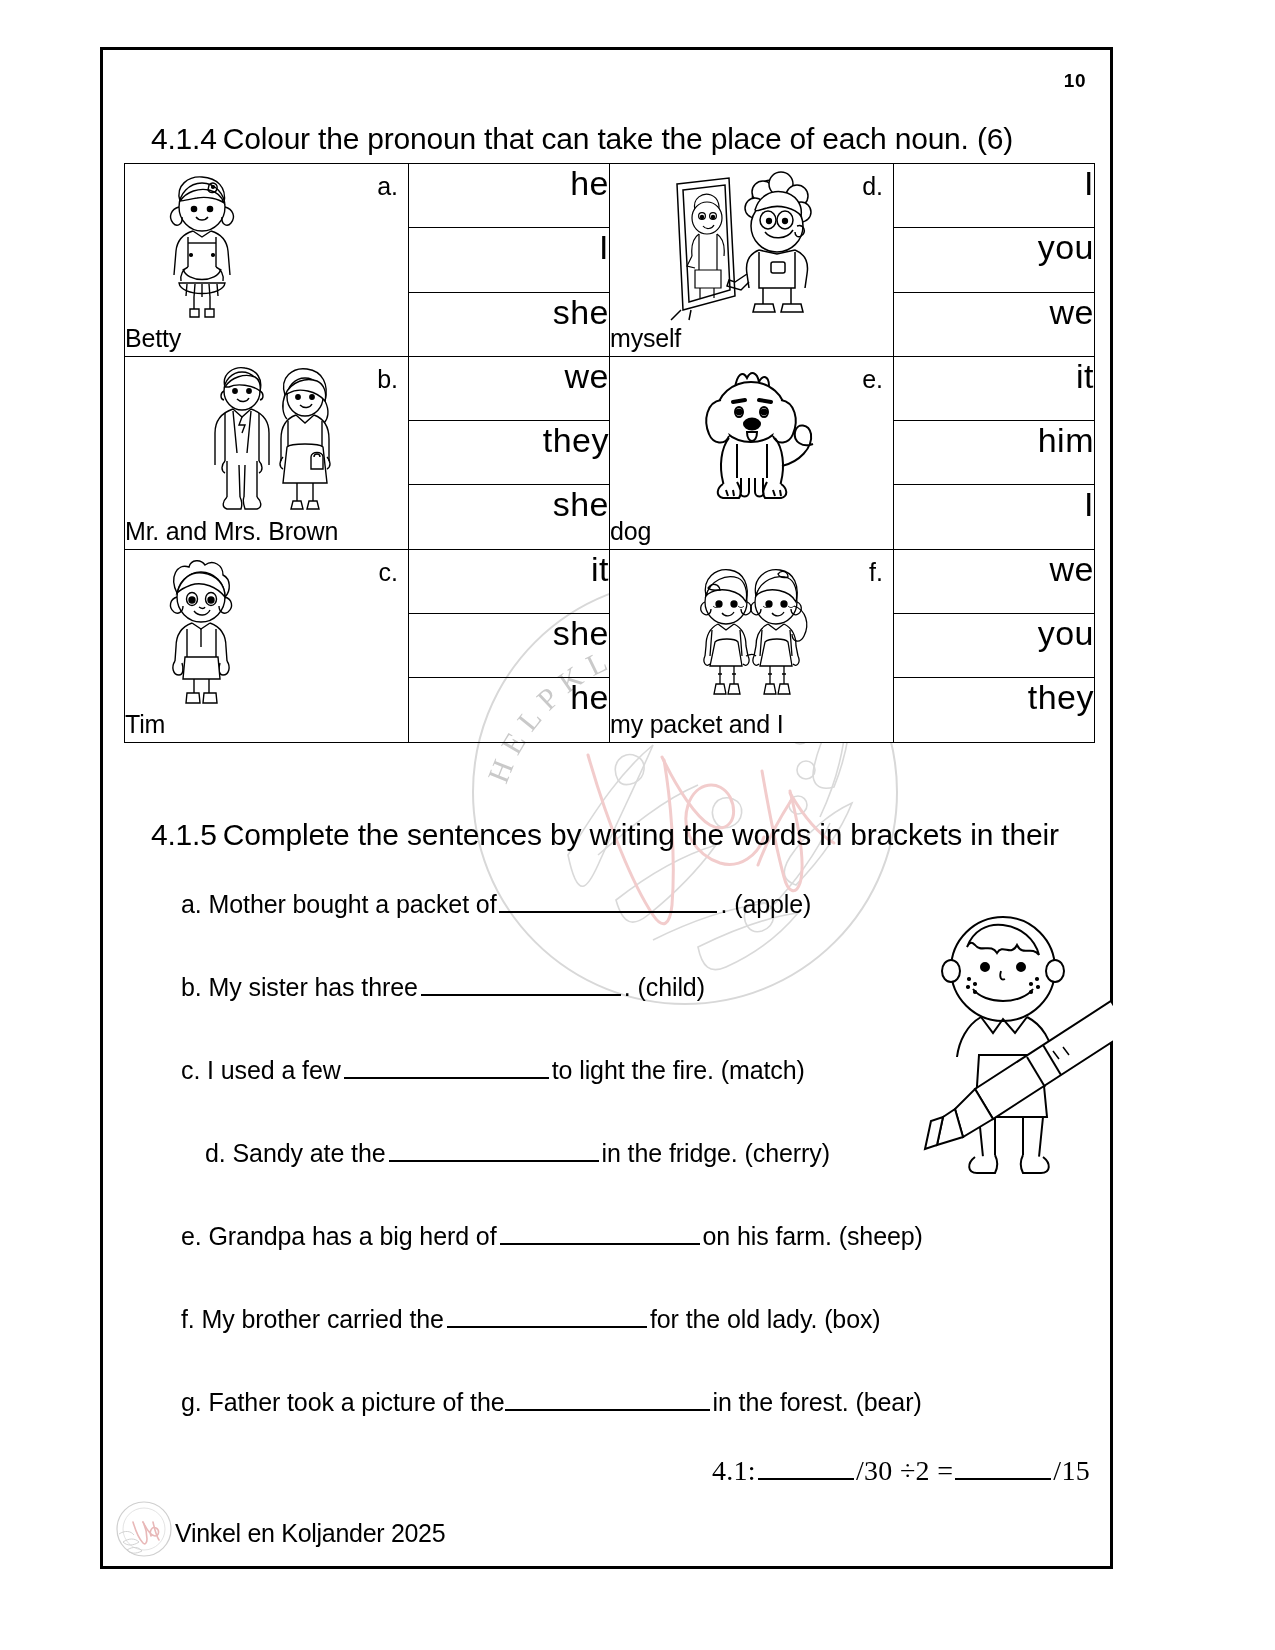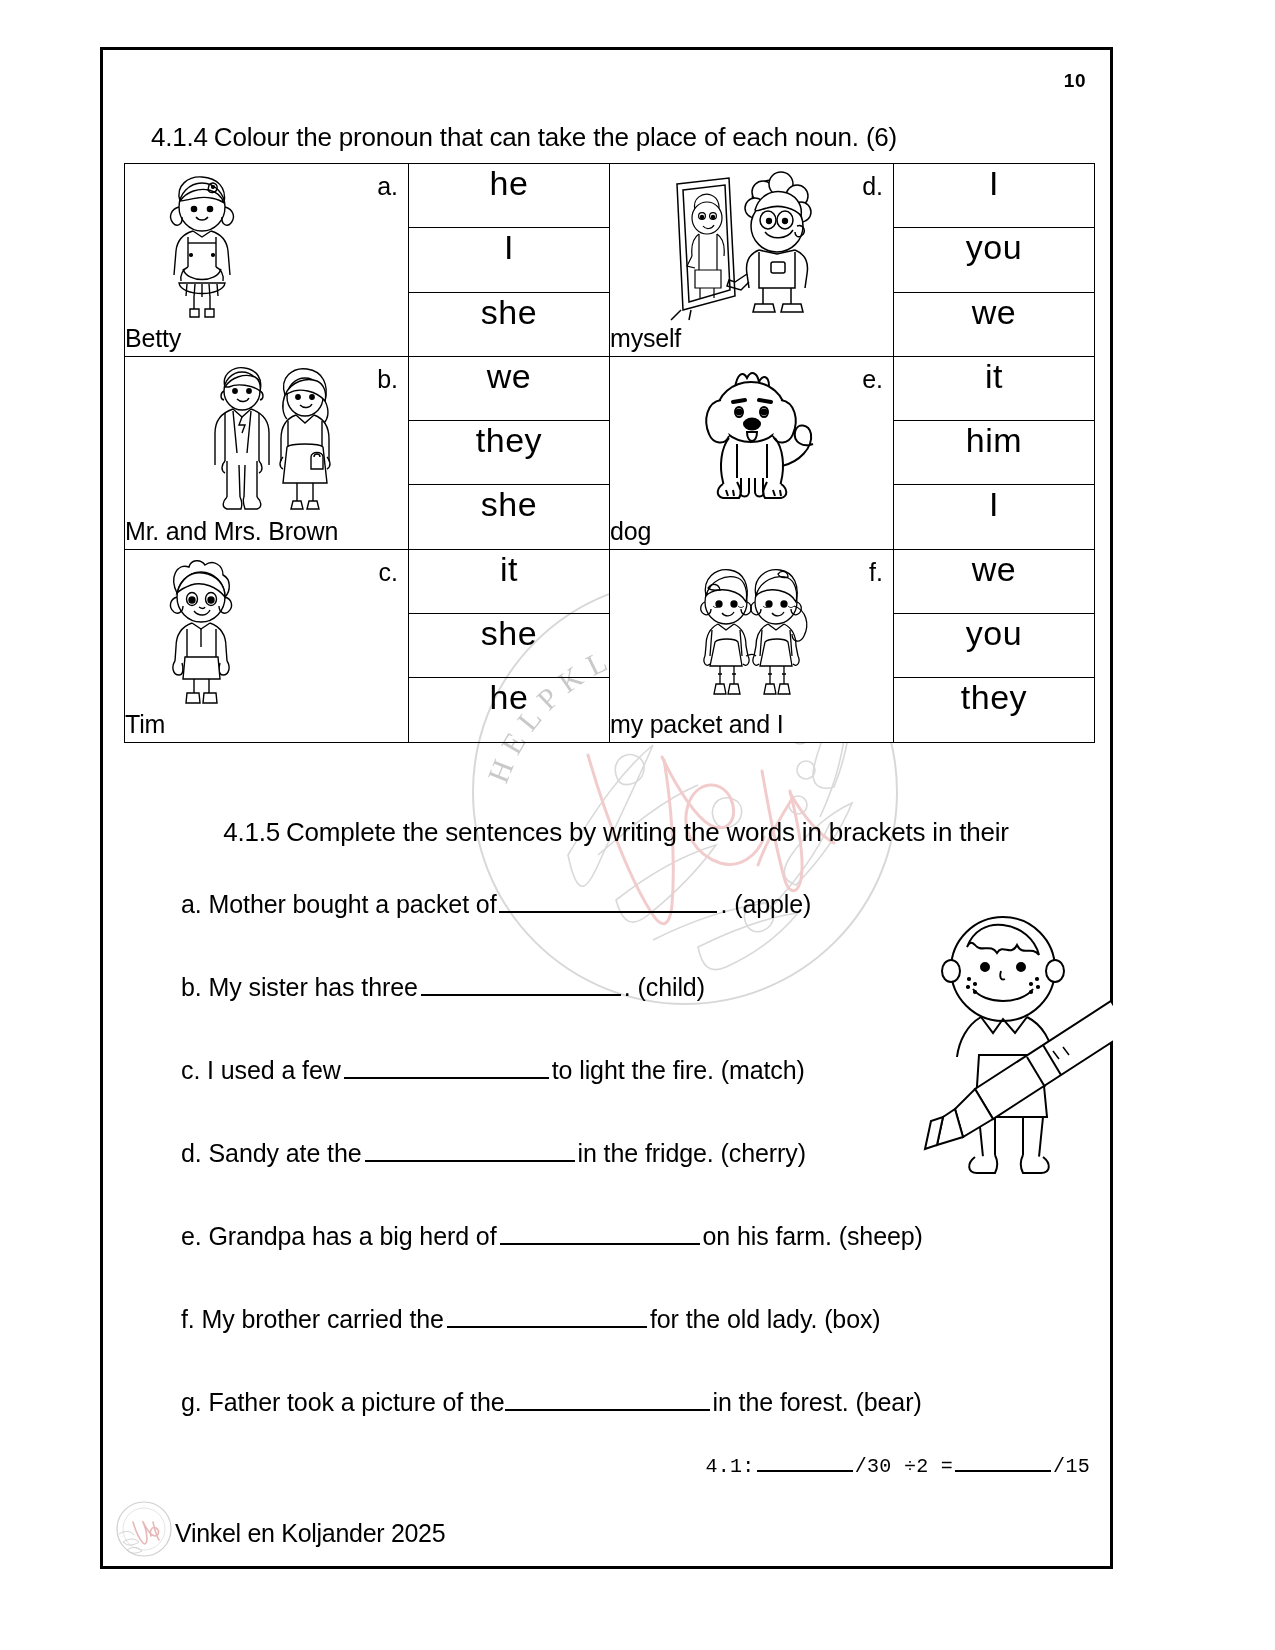--- a/index.html
+++ b/index.html
@@ -64,24 +64,23 @@
   
   .content {
     position: absolute;
     inset: 0;
     z-index: 2;
   }
 
   .q-head {
     position: absolute;
     font-family: "Liberation Sans", sans-serif;
-    font-size: 26px;
+    font-size: 30px;
     letter-spacing: -0.2px;
     white-space: nowrap;
-    text-align: center;
   }
   .q-num { margin-right: 6px; }
 
   #q414head { left: 48px; top: 72px; }
 
   
   .pron-table {
     position: absolute;
     left: 21px;
     top: 113px;
@@ -96,21 +95,21 @@
   }
   .pic-cell {
     width: 283px;
     height: 190px;
     position: relative;
     background: #fff;
   }
   .opt-cell {
     width: 200px;
     height: 63.3px;
-    text-align: center;
+    text-align: right;
     vertical-align: middle;
     font-size: 34px;
     font-family: "Liberation Sans", sans-serif;
     letter-spacing: 0.5px;
   }
   .item-letter {
     position: absolute;
     right: 10px;
     top: 8px;
     font-size: 25px;
@@ -161,41 +160,41 @@
   .blank.w2 { width: 200px; }
   .blank.w3 { width: 205px; }
   .blank.w4 { width: 210px; }
   .blank.w5 { width: 200px; }
   .blank.w6 { width: 200px; }
   .blank.w7 { width: 205px; margin-left: 0; }
 
   #s-a { top: 840px; }
   #s-b { top: 923px; }
   #s-c { top: 1006px; }
-  #s-d { top: 1089px; }
+  #s-d { top: 1089px; margin-left: 24px; }
   #s-e { top: 1172px; }
   #s-f { top: 1255px; }
   #s-g { top: 1338px; }
 
   .boy-pencil {
     position: absolute;
     left: 820px;
     top: 855px;
     width: 190px;
     height: 290px;
     z-index: 3;
   }
   .boy-pencil svg { display:block; width:100%; height:100%; }
 
   .score-line {
     position: absolute;
     right: 20px;
     top: 1405px;
-    font-size: 20px;
-    font-family: Liberation Mono, monospace;
+    font-size: 28px;
+    font-family: Liberation Serif, serif;
     white-space: nowrap;
     letter-spacing: 0.3px;
   }
   .score-blank {
     display: inline-block;
     border-bottom: 2px solid #000;
     width: 96px;
     margin: 0 2px;
   }
 

